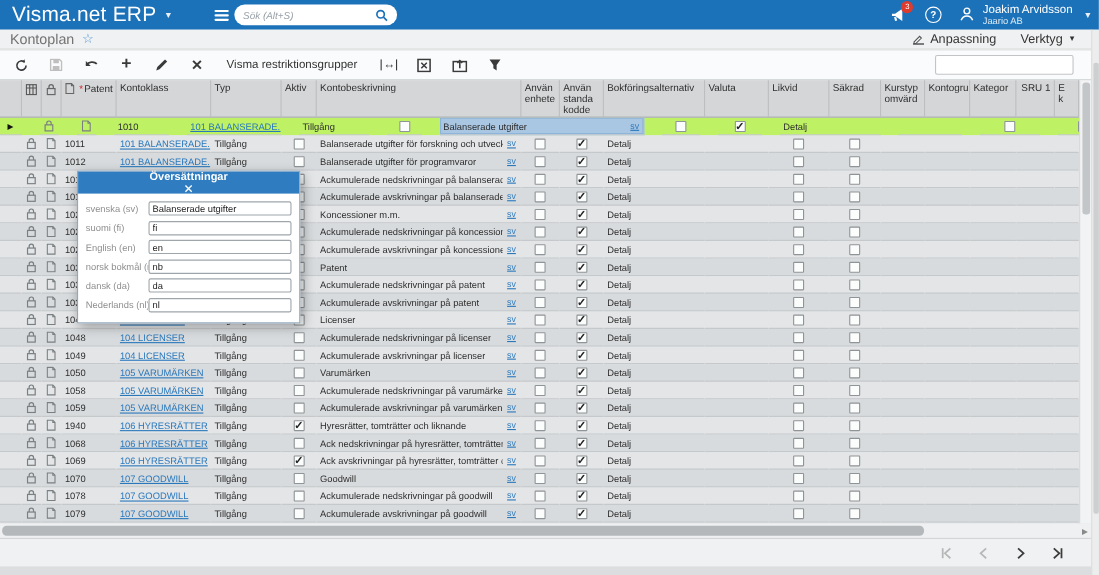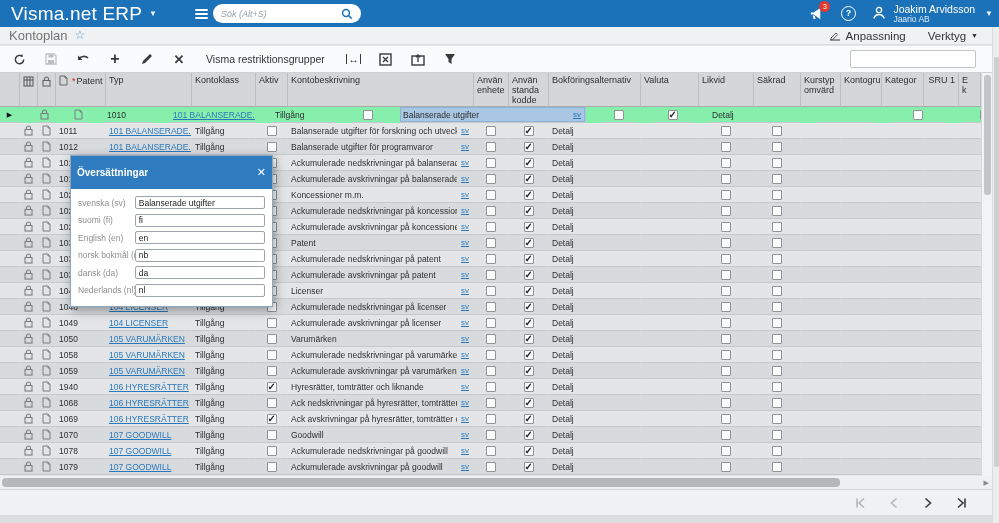--- a/index.html
+++ b/index.html
@@ -47,21 +47,21 @@
   .grid { position:absolute; left:0; top:73px; width:981px; }
   .tr { display:grid; grid-template-columns:20px 18px 18px 50px 86px 64px 32px 186px 35px 40px 92px 58px 55px 47px 40px 41px 42px 35px 22px; height:16px; }
   .thead .tr { height:34px; background:#d5d6d8; }
   .th { border-right:1px solid #bcbec0; border-bottom:1px solid #a9abad; padding:2px 3px; font-size:9px; color:#2f2f2f; line-height:1.12; overflow:hidden; white-space:nowrap; }
   .th .lines span { display:block; }
   .req { color:#cc2222; margin-right:1px; }
   .sru-h { text-align:right; }
   .td { border-right:1px solid transparent; border-bottom:1px solid #c6c9cb; font-size:8.5px; color:#2e2e2e; display:flex; align-items:center; padding:0 3px; overflow:hidden; white-space:nowrap; }
   .row-d { background:#d8dbdd; }
   .row-l { background:#e3e5e7; }
-  .tr.selected { background:#86efac;gap:16px; }
+  .tr.selected { background:#bef264;gap:16px; }
   .c-sel { justify-content:center; padding:0; }
   .c-ico { justify-content:center; padding:0; }
   .rowarrow { font-size:7px; color:#111; display:none; }
   .selected .rowarrow { display:inline; }
   .lnk { color:#2a78bc; text-decoration:underline; cursor:pointer; }
   .c-beskr { position:relative; padding-right:16px; }
   .beskr-txt { overflow:hidden; white-space:nowrap; }
   .sv { position:absolute; right:4px; font-size:8px; }
   .sel-cell { background:#a9c6e3; box-shadow:inset 0 0 0 1px #8fb4d9; }
   .cb { width:10px; height:10px; border:1px solid #8f9496; background:#fbfcfc; display:inline-block; position:relative; border-radius:1px; }
@@ -77,21 +77,21 @@
   .hs-btn { position:absolute; right:3px; top:3px; font-size:7px; color:#8a8a8a; }
   .pagebar { position:absolute; left:0; top:489px; width:992px; height:26px; background:#f0f1f2; border-top:1px solid #d5d5d5; }
   .pager { position:absolute; right:20px; top:3px; display:flex; gap:14px; }
   .pg { width:20px; height:20px; display:flex; align-items:center; justify-content:center; cursor:pointer; }
   .bottom-strip { position:absolute; left:0; top:515px; width:992px; height:8px; background:#dcdddf; }
   .pagescroll { position:absolute; right:0; top:27px; width:7px; height:496px; background:#eceded; border-left:1px solid #dcdcdc; }
   .psthumb { position:absolute; left:1px; top:30px; width:5px; height:410px; background:#cdcfd0; border-radius:2px; }
 
   
   .dialog { position:absolute; left:70px; top:155px; width:203px; background:#fff; border:1px solid #8fa8bd; box-shadow:2px 3px 10px rgba(0,0,0,.35); z-index:50; }
-  .dlg-head { height:33px; background:#2f7cc1; display:flex; align-items:center; padding:0 6px; }
+  .dlg-head { height:20px; background:#2f7cc1; display:flex; align-items:center; padding:0 6px;flex-direction:column; }
   .dlg-title { color:#fff; font-size:10px; font-weight:bold; flex:1; }
   .dlg-close { color:#fff; font-size:11px; cursor:pointer; line-height:1; }
   .dlg-body { padding:5px 7px 7px 7px; }
   .dlg-row { display:flex; align-items:center; height:17.5px; }
   .dlg-label { width:58px; font-size:8.5px; color:#8e8e8e; white-space:nowrap; overflow:hidden; }
   .dlg-input { width:133px; height:13px; border:1px solid #9fa6ab; border-radius:2px; font-size:8.5px; padding:0 3px; color:#222; font-family:"Liberation Sans",sans-serif; outline:none; }
 
   svg { display:block; }
 </style>
 </head>
@@ -232,22 +232,22 @@
               <rect x="1" y="4.5" width="7" height="5.5" fill="none" stroke="#666" stroke-width="1.1"></rect>
               <path d="M2.5 4.5V3a2 2 0 0 1 4 0v1.5" fill="none" stroke="#666" stroke-width="1.1"></path>
             </svg>
         </div>
         <div class="th">
           <svg width="9" height="11" viewBox="0 0 9 11" style="display:inline-block;vertical-align:-2px;margin-right:4px">
               <path d="M1 1h5l2 2v7H1z" fill="none" stroke="#666" stroke-width="1"></path>
               <path d="M6 1v2h2" fill="none" stroke="#666" stroke-width="1"></path>
             </svg><span class="req">*</span><span>Patent</span>
         </div>
+        <div class="th">Kontoklass</div>
         <div class="th">Typ</div>
-        <div class="th">Kontoklass</div>
         <div class="th">Aktiv</div>
         <div class="th">Kontobeskrivning</div>
         <div class="th"><span class="lines"><span>Använ</span><span>enhete</span></span></div>
         <div class="th"><span class="lines"><span>Använ</span><span>standa</span><span>kodde</span></span></div>
         <div class="th">Bokföringsalternativ</div>
         <div class="th">Valuta</div>
         <div class="th">Likvid</div>
         <div class="th">Säkrad</div>
         <div class="th"><span class="lines"><span>Kurstyp</span><span>omvärd</span></span></div>
         <div class="th">Kontogru</div>

